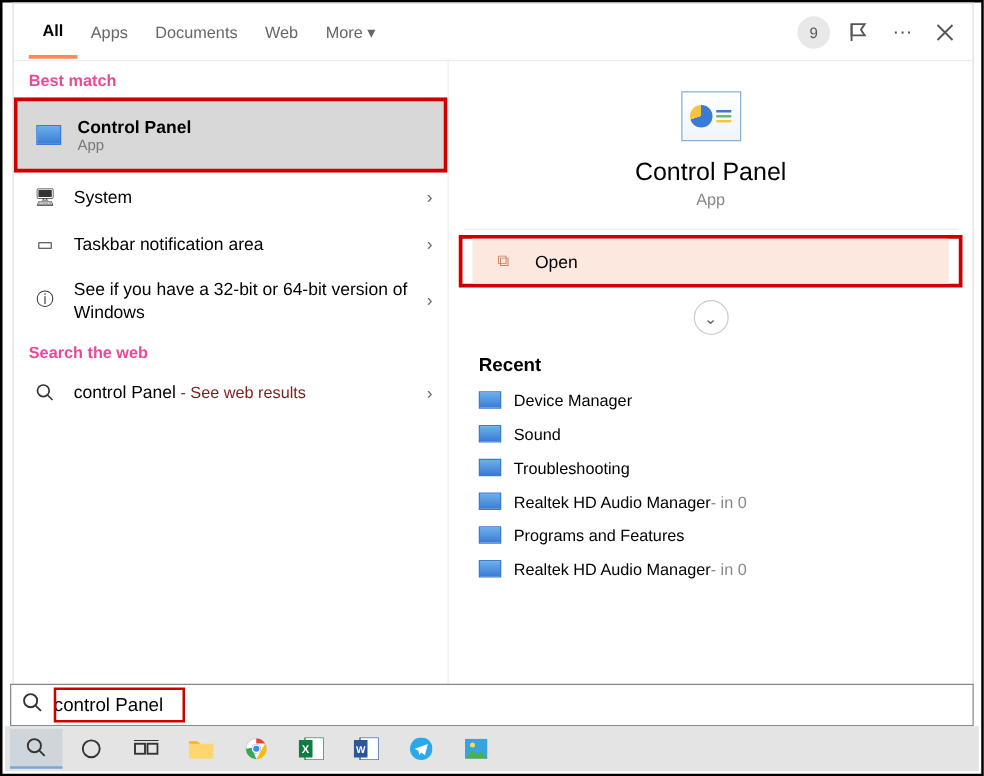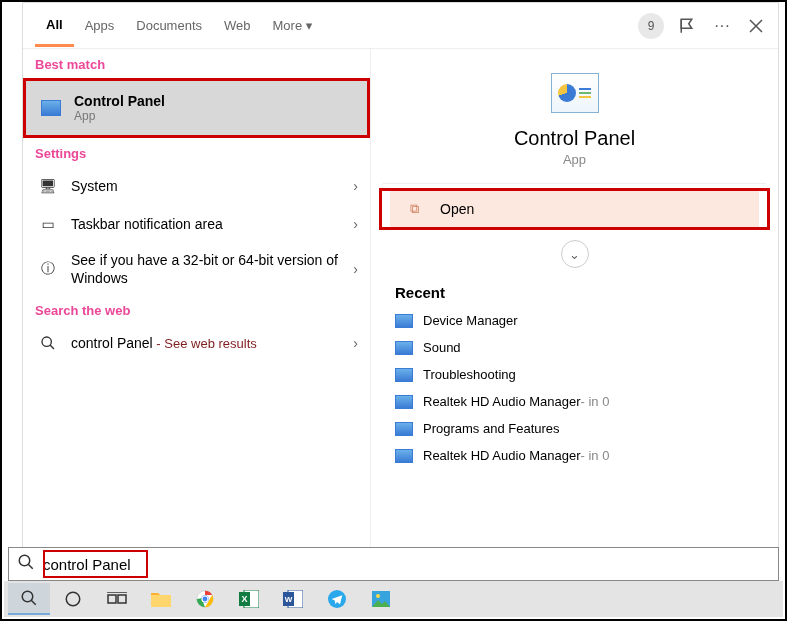--- a/index.html
+++ b/index.html
@@ -1,17 +1,17 @@
 <!DOCTYPE html>
 <html><head>
 <meta charset="utf-8">
 <style>
   * { box-sizing: border-box; margin: 0; padding: 0; font-family: "Segoe UI", Arial, sans-serif; }
   body { width: 787px; height: 621px; background: #fff; position: relative; overflow: hidden; border: 2px solid #000; }
-  .search-window { position: absolute; left: 20px; top: 0; right: 6px; height: 547px; background: #fff; border: 1px solid #ddd; }
+  .search-window { position: absolute; left: 8px; top: 0; right: 6px; height: 547px; background: #fff; border: 1px solid #ddd; }
   
   
   .tabs { display: flex; align-items: center; height: 46px; padding: 0 12px; border-bottom: 1px solid #eee; }
   .tab { padding: 12px 11px; font-size: 13px; color: #666; cursor: pointer; }
   .tab.active { color: #000; font-weight: 600; border-bottom: 3px solid #ff8a50; }
   .tabs-right { margin-left: auto; display: flex; align-items: center; gap: 14px; }
   .badge-circle { width: 26px; height: 26px; border-radius: 50%; background: #e8e8e8; display: flex; align-items: center; justify-content: center; font-size: 12px; color: #555; }
   .icon-btn { width: 20px; height: 20px; display: flex; align-items: center; justify-content: center; color: #555; cursor: pointer; }
   
   
@@ -46,21 +46,21 @@
   .detail-sub { font-size: 13px; color: #888; margin-top: 2px; }
   
   .action-row { display:flex; align-items:center; padding:10px 20px; font-size:14px; color:#000; cursor:pointer; background:#fde8df; margin:0 8px; }
   .action-row-wrap { border:3px solid #c00; margin:4px 8px 0; }
   .action-row .aicon { width:22px; margin-right:8px; color:#d08060; font-size:13px;}
   
   .expand-circle { width:28px; height:28px; border:1px solid #ccc; border-radius:50%; display:flex; align-items:center; justify-content:center; margin:10px auto; font-size:13px; color:#666; cursor:pointer;}
   
   .recent-hdr { font-size:15px; font-weight:600; padding:6px 24px; }
   .recent-list { padding:0 12px; }
-  .recent-row { display:flex; align-items:center; padding:6px 12px; font-size:13px; cursor:pointer;}
+  .recent-row { display:flex; align-items:flex-start; padding:6px 12px; font-size:13px; cursor:pointer;}
   .recent-row .ricon { width:18px; height:14px; margin-right:10px; background:linear-gradient(#6bb0ea,#3a7bd5); border:1px solid #3a7bd5;}
   .recent-suffix { color:#888; }
   
   
   .search-bar { position:absolute; left:6px; right:6px; bottom:38px; height:34px; background:#fff; border:1px solid #888; display:flex; align-items:center; padding:0 8px;}
   .search-bar .sicon { width:20px; color:#333; font-size:16px; margin-right:6px;}
   .search-bar input { border:none; outline:none; font-size:15px; flex:1; color:#000;}
   .search-bar .highlight { position:absolute; left:34px; top:2px; bottom:2px; width:105px; border:2px solid #c00; pointer-events:none;}
   
   
@@ -105,21 +105,20 @@
       <div class="result-row selected highlight-red" style="padding:12px;">
         <div class="result-icon">
             <div class="cp-icon-sm"></div>
           </div>
         <div class="result-text">
           <div class="result-title bold">Control Panel</div>
           <div class="result-sub">App</div>
         </div>
       </div>
 
-      <div class="section-hdr">Settings</div>
       <div class="result-row">
         <div class="result-icon">🖥</div>
         <div class="result-text">
             <div class="result-title">System</div>
           </div>
         <div class="chevron">›</div>
       </div>
       <div class="result-row">
         <div class="result-icon">▭</div>
         <div class="result-text">

